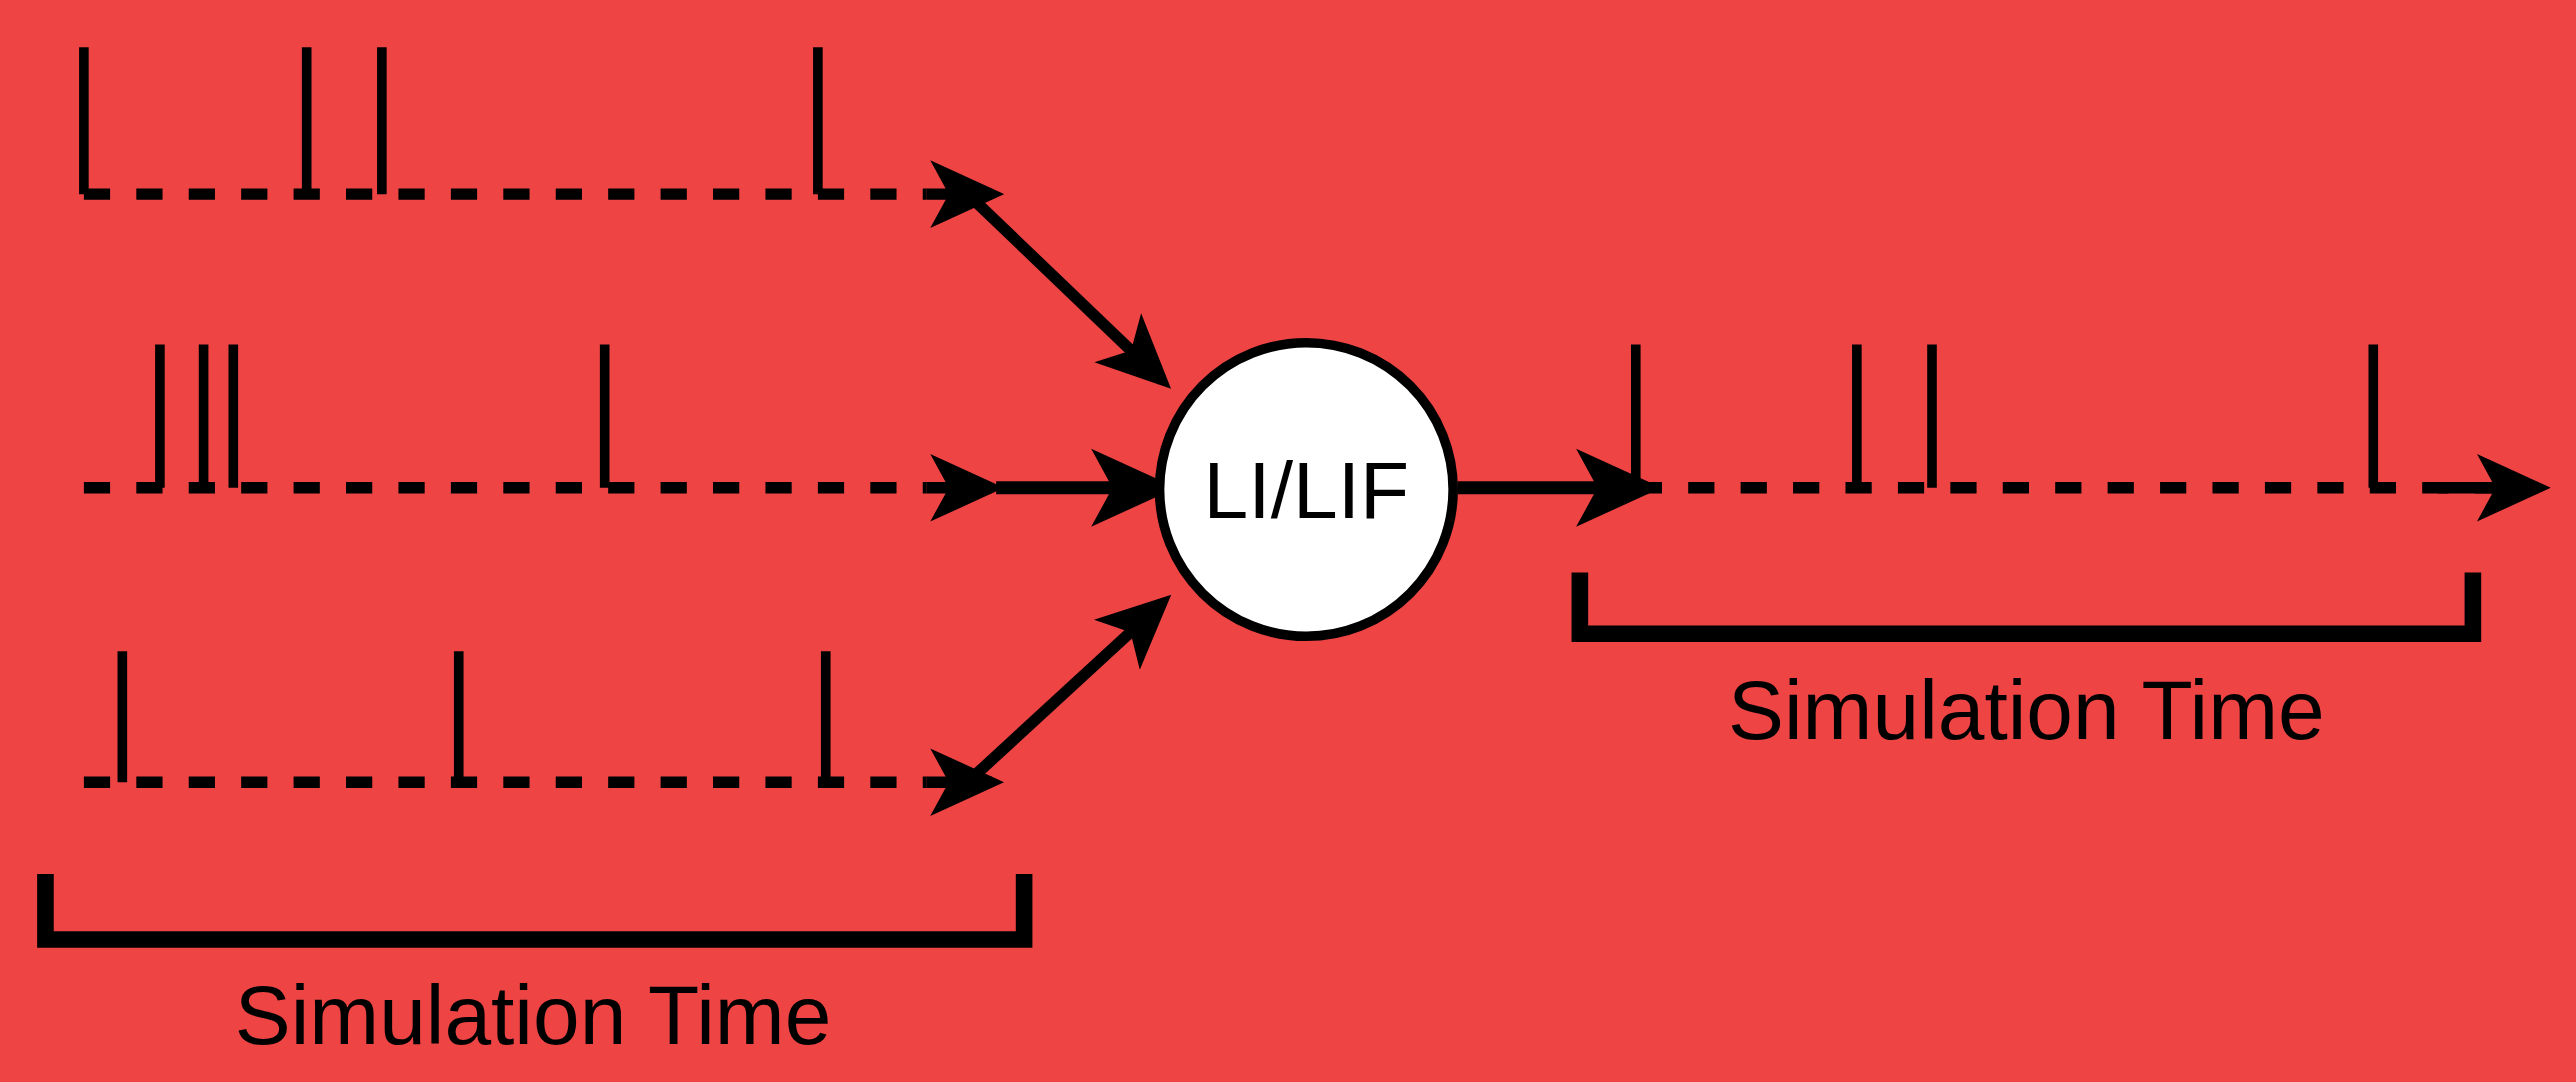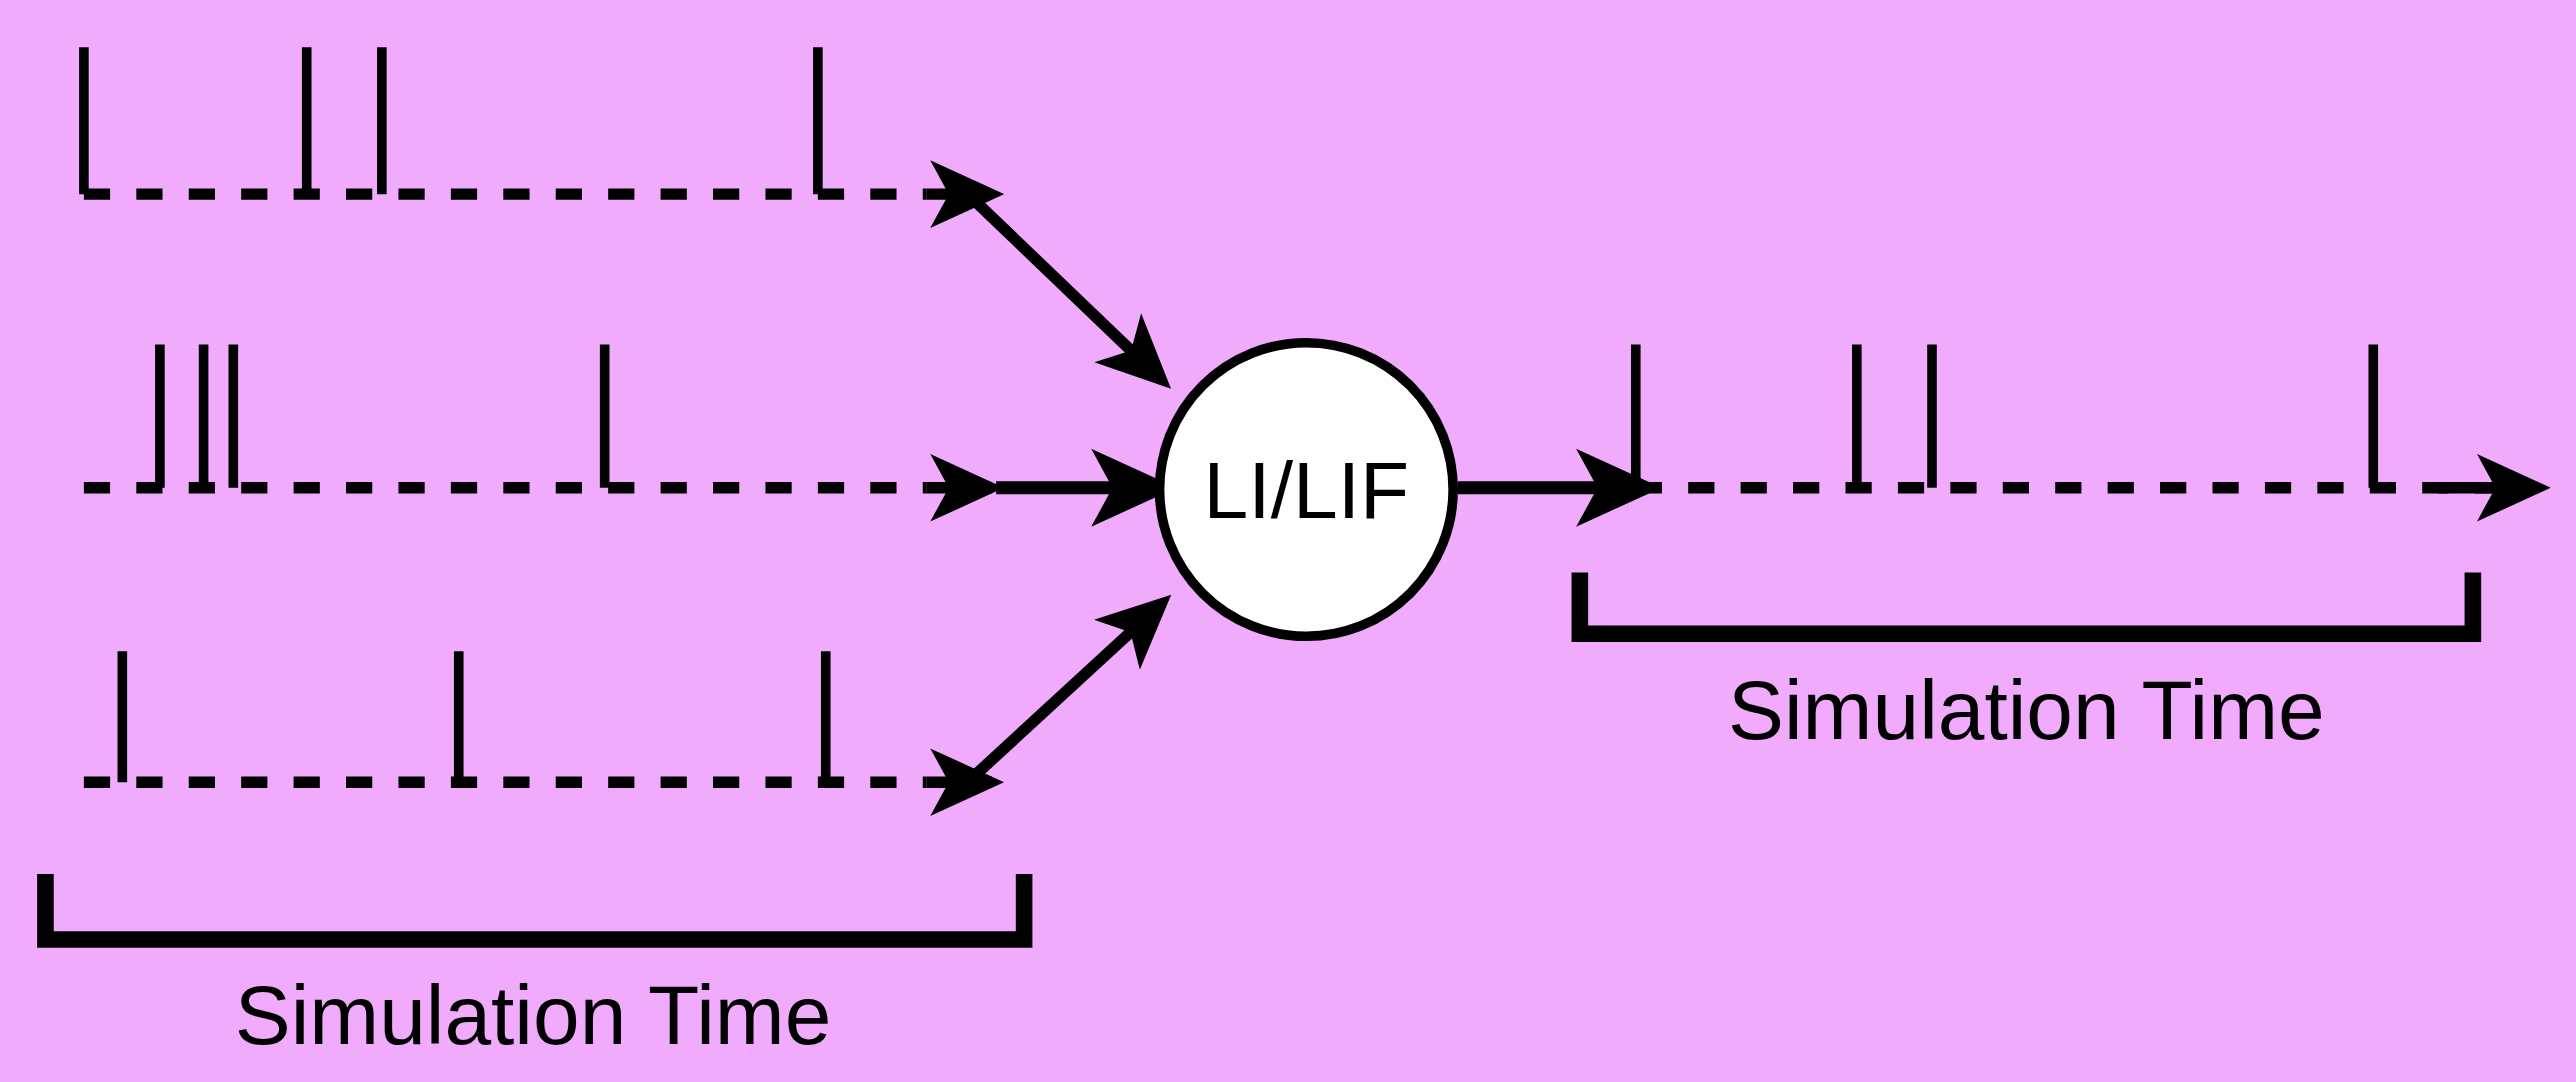--- a/index.html
+++ b/index.html
@@ -1,17 +1,17 @@
 <!DOCTYPE html>
 <html style="font-size:14px"><head>
 <meta charset="utf-8">
 <style>
   html,body{margin:0;padding:0;background:#ffffff;}
   body{font-family:"Liberation Sans", sans-serif;}
-  #stage{position:relative;width:2576px;height:1083px;background:#f0abfc;overflow:hidden;}
+  #stage{position:relative;width:2576px;height:1083px;background:#ef4444;overflow:hidden;}
   svg{display:block;}
   .lbl{font-family:"Liberation Sans", sans-serif;fill:#000000;font-size:96px;}
   .node-lbl{font-family:"Liberation Sans", sans-serif;fill:#000000;font-size:92px;}
 </style>
 </head>
 <body>
 
 <div id="stage">
 <svg width="2576" height="1083" viewBox="0 0 2948 1239" xmlns="http://www.w3.org/2000/svg">
 

